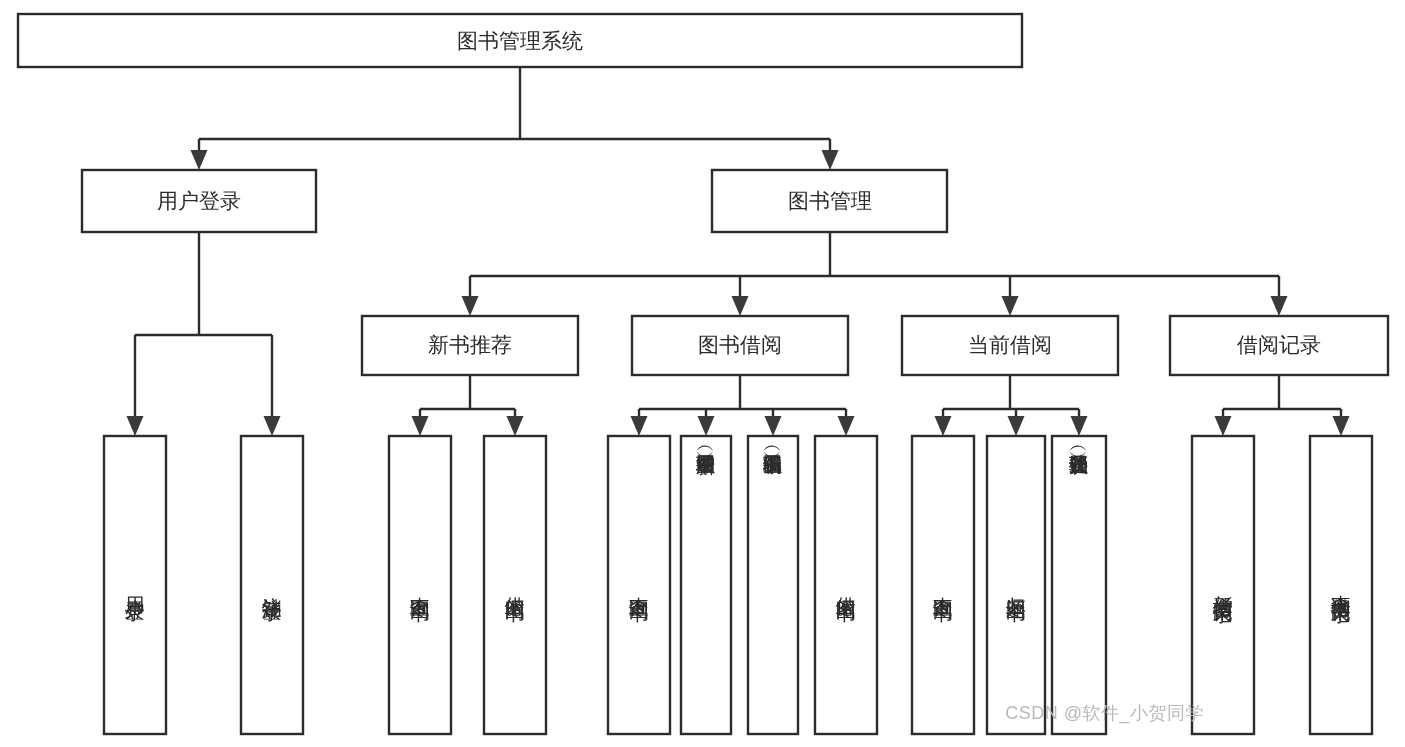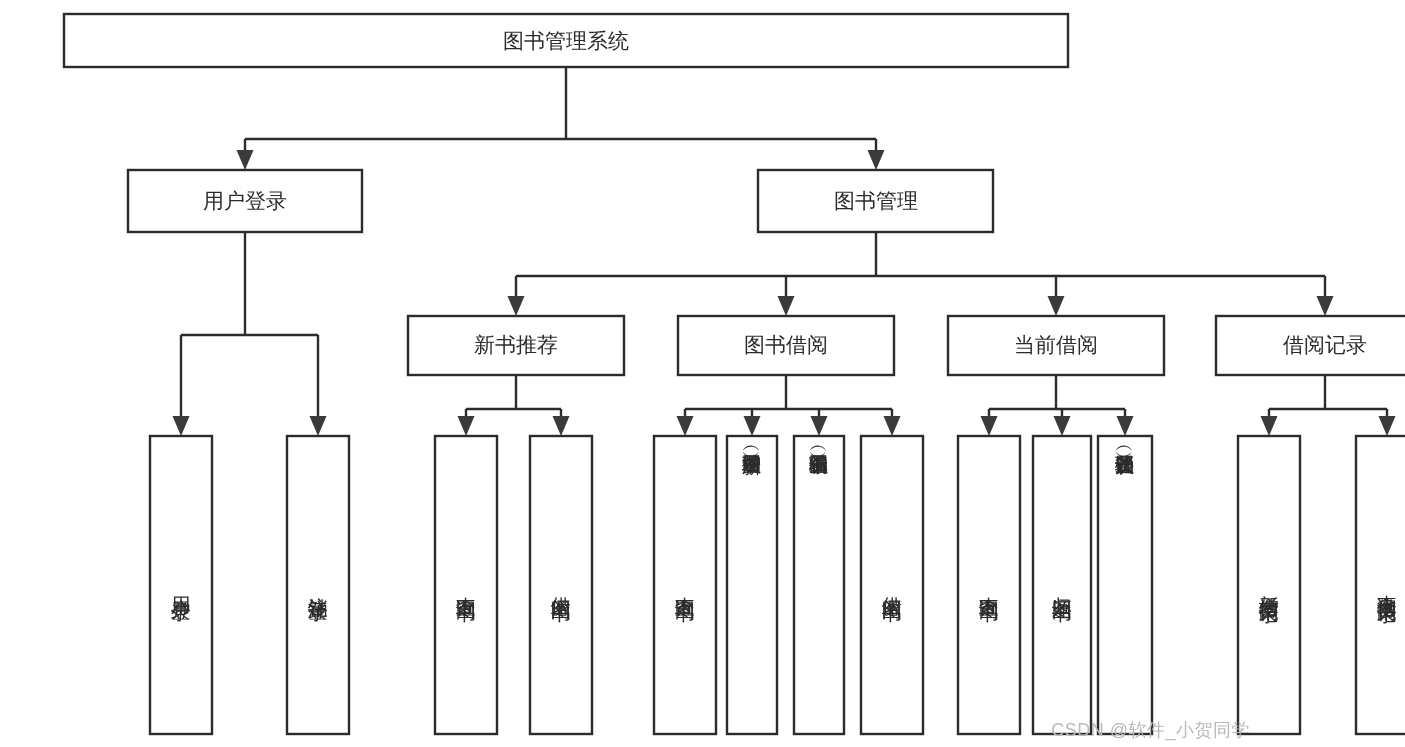--- a/index.html
+++ b/index.html
@@ -11,21 +11,20 @@
     width: 1405px;
     height: 747px;
     overflow: hidden;
     font-family: "Liberation Sans", "DejaVu Sans", sans-serif;
   }
   #diagram-root {
     position: relative;
     width: 1212px;
     height: 747px;
     background: #ffffff;
-    margin-left: 46px;
   }
   svg#flowchart {
     position: absolute;
     left: 0;
     top: 0;
     width: 1405px;
     height: 747px;
     display: block;
   }
   .node-rect {
@@ -68,21 +67,21 @@
     white-space: nowrap;
     text-align: center;
   }
   .leaf-label-text.tight {
     letter-spacing: 0px;
     font-size: 19px;
   }
   #watermark {
     position: absolute;
     right: 8px;
-    bottom: 5px;
+    bottom: 22px;
     font-family: "Liberation Sans", "DejaVu Sans", sans-serif;
     font-size: 18px;
     color: #b9b9b9;
     white-space: nowrap;
     letter-spacing: 0.5px;
   }
 </style>
 </head>
 <body>
 

